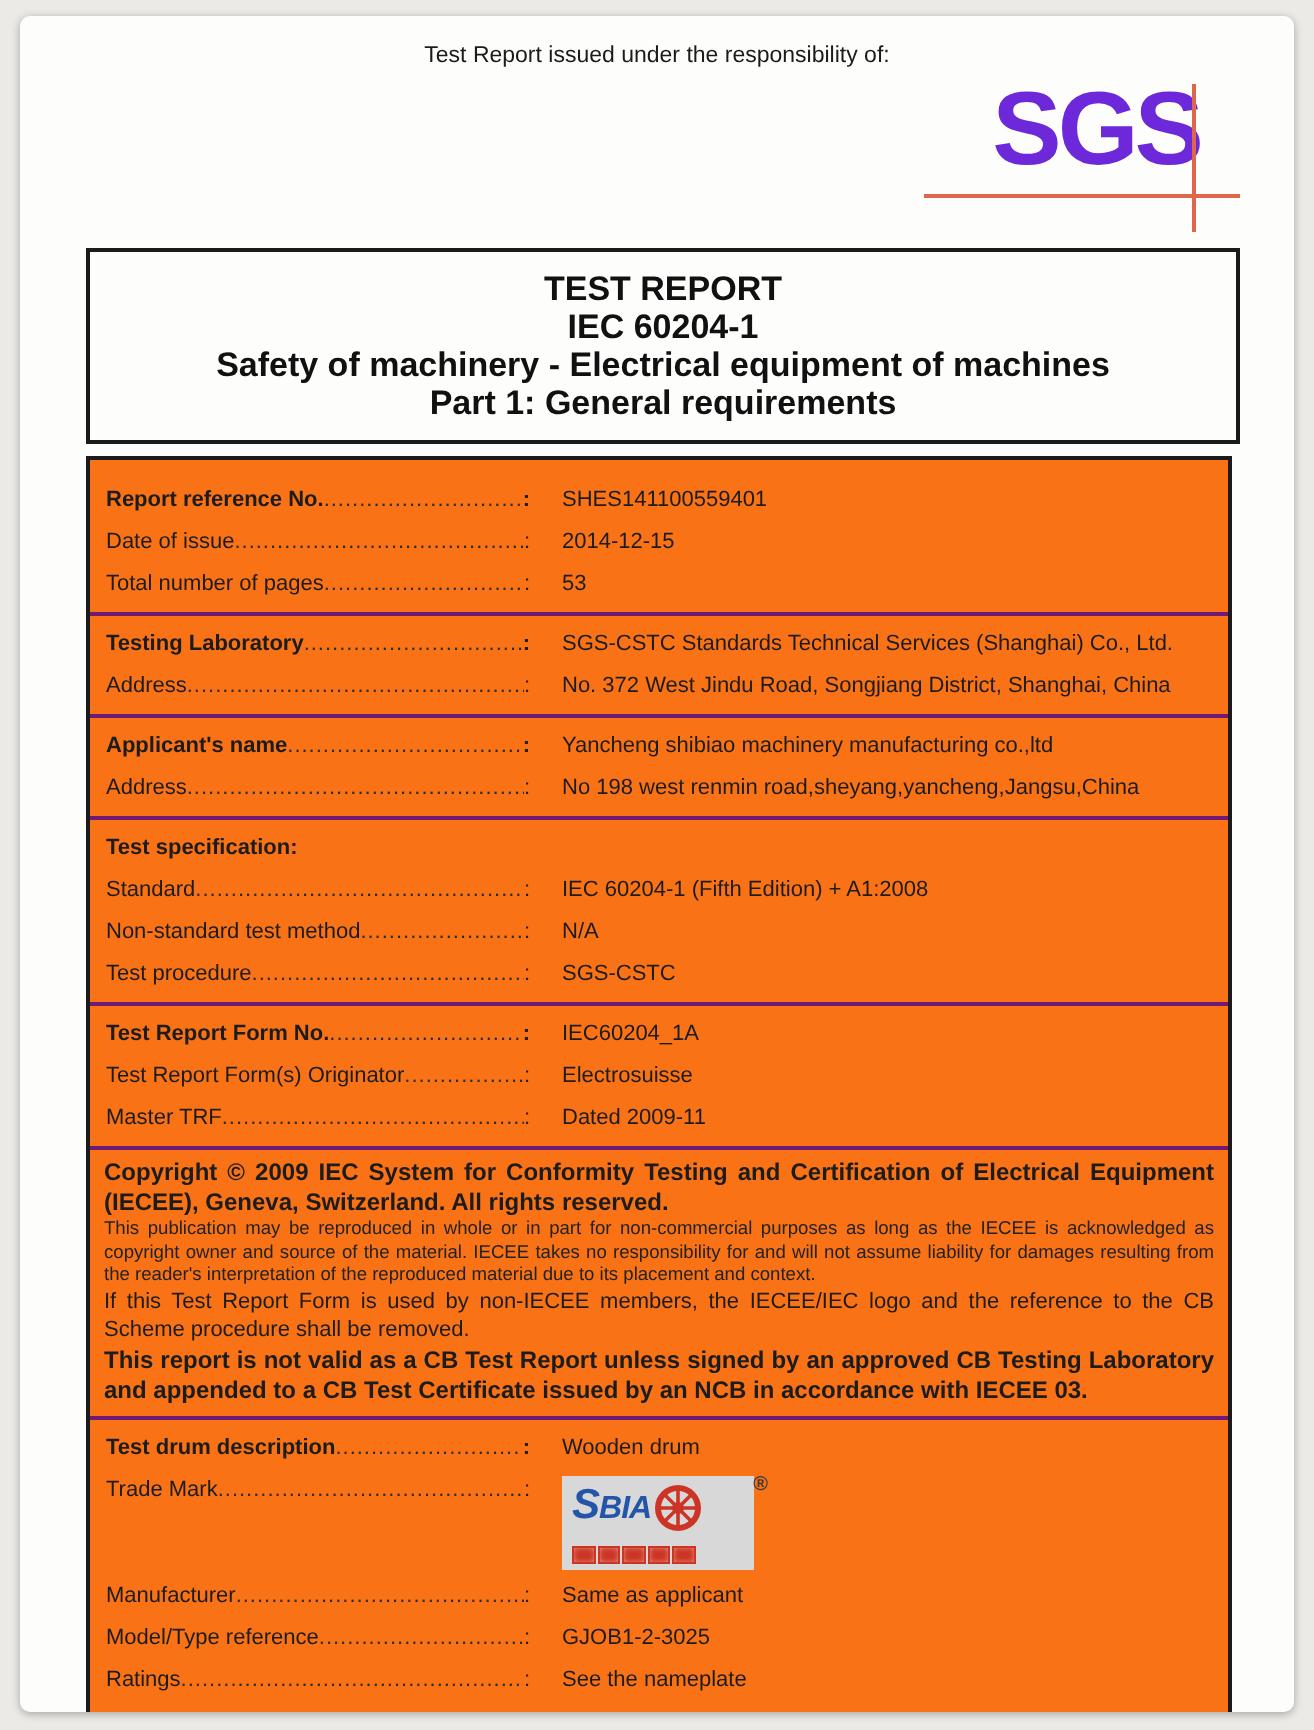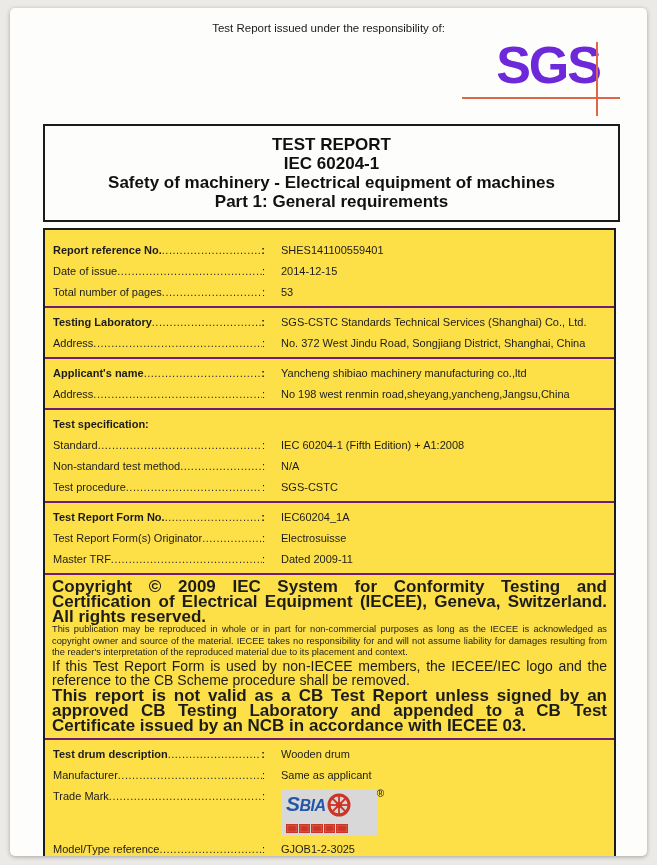--- a/index.html
+++ b/index.html
@@ -34,40 +34,40 @@
   .title-box{
     position:absolute;left:33px;top:116px;width:565px;
     border:2px solid #1b1b1b;
     padding:9px 4px;text-align:center;
     font-weight:bold;font-size:17px;line-height:19px;color:#111;
   }
   
   .report-table{
     position:absolute;left:33px;top:220px;width:569px;height:628px;
     border:2px solid #1b1b1b;border-bottom:none;
-    overflow:hidden;background:#fde047;
+    overflow:hidden;background:#f97316;
   }
   .section{padding:4px 0 3px 0;}
   .section + .section{border-top:2px solid #701a75;}
   .row{display:flex;align-items:baseline;padding:3px 8px;font-size:11px;line-height:15px;}
   .sec-a .row:first-child{padding-top:9px;}
   .lbl{width:212px;display:flex;align-items:baseline;flex:none;}
   .lbl .t{white-space:nowrap;}
   .lbl .dots{flex:1;overflow:hidden;white-space:nowrap;font-weight:400;color:#2a2a2a;}
   .lbl .dots::before{content:"....................................................................................";letter-spacing:0.5px;}
   .lbl::after{content:":";}
   .lbl.no-leader::after{content:"";}
   .bold{font-weight:bold;}
   .val{flex:1;padding-left:16px;}
   
   .copyright{padding:4px 7px 5px 7px;text-align:justify;}
   .copyright p{margin:0;}
-  .c-bold{font-size:17px;font-weight:bold;line-height:15px;}
+  .c-bold{font-size:12px;font-weight:bold;line-height:15px;}
   .c-small{font-size:9.3px;line-height:11.5px;color:#222;}
-  .c-normal{font-size:14px;line-height:14.5px;}
+  .c-normal{font-size:11px;line-height:14.5px;}
   
   .row-trademark{align-items:flex-start;}
   .tm-box{
     position:relative;width:96px;height:47px;
     background:#d8d8d8;padding:4px 5px 3px 5px;box-sizing:border-box;
     display:flex;flex-direction:column;justify-content:space-between;
   }
   .tm-top{display:flex;align-items:center;}
   .tm-sbia{
     display:inline-block;font-weight:bold;font-style:italic;
@@ -223,27 +223,20 @@
       <p class="c-bold">This report is not valid as a CB Test Report unless signed by an approved CB Testing Laboratory and appended to a CB Test Certificate issued by an NCB in accordance with IECEE 03.</p>
     </div>
 
     <div class="section">
       <div class="row">
         <div class="lbl bold">
             <span class="t">Test drum description</span>
             <span class="dots"></span>
           </div>
         <div class="val">Wooden drum</div>
-      </div>
-      <div class="row">
-        <div class="lbl">
-            <span class="t">Manufacturer</span>
-            <span class="dots"></span>
-          </div>
-        <div class="val">Same as applicant</div>
       </div>
       <div class="row row-trademark">
         <div class="lbl">
             <span class="t">Trade Mark</span>
             <span class="dots"></span>
           </div>
         <div class="val">
           <div class="tm-box">
             <span class="tm-reg">®</span>
             <div class="tm-top">
@@ -264,20 +257,27 @@
                 <span></span>
                 <span></span>
                 <span></span>
                 <span></span>
             </div>
           </div>
         </div>
       </div>
       <div class="row">
         <div class="lbl">
+            <span class="t">Manufacturer</span>
+            <span class="dots"></span>
+          </div>
+        <div class="val">Same as applicant</div>
+      </div>
+      <div class="row">
+        <div class="lbl">
             <span class="t">Model/Type reference</span>
             <span class="dots"></span>
           </div>
         <div class="val">GJOB1-2-3025</div>
       </div>
       <div class="row">
         <div class="lbl">
             <span class="t">Ratings</span>
             <span class="dots"></span>
           </div>

